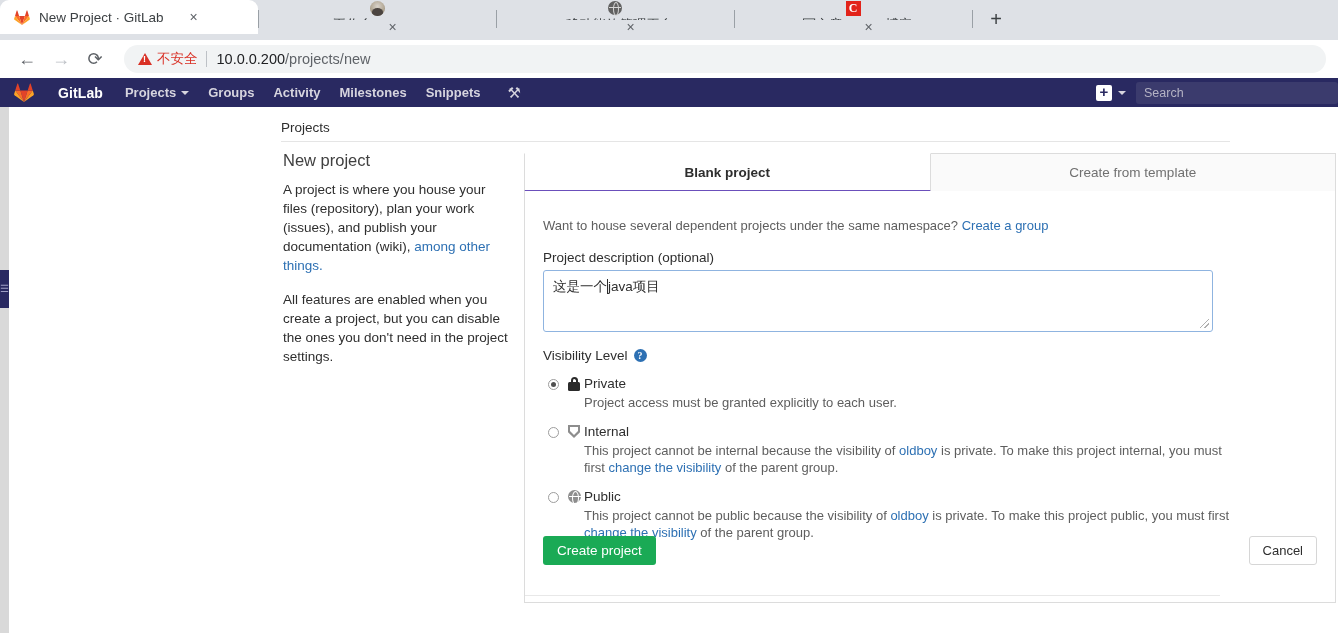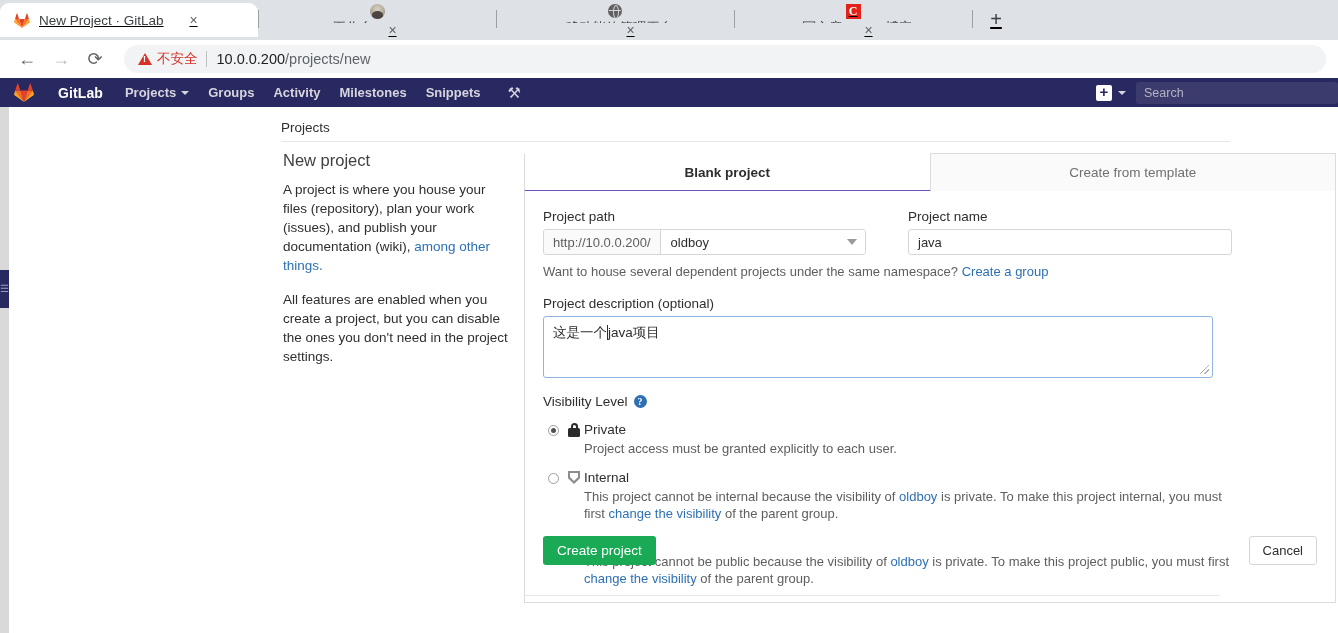--- a/index.html
+++ b/index.html
@@ -13,21 +13,21 @@
 
   
   #browser-chrome {
     position: absolute; top: 0; left: 0;
     width: 1338px; height: 78px;
     background: #dee1e6;
   }
   #tabstrip {
     position: absolute; top: 0; left: 0;
     width: 1338px; height: 40px;
-    display: flex; align-items: center; text-decoration: underline;
+    display: flex; align-items: flex-start;
   }
   .tab {
     position: relative;
     height: 34px;
     display: flex; align-items: center;
     padding: 0 6px 0 14px;
     font-size: 13px;
     color: #3c4043;
     border-top-left-radius: 9px;
     border-top-right-radius: 9px;
@@ -578,39 +578,20 @@
       <div class="ftab active">
         <span>Blank project</span>
       </div>
       <div class="ftab">
         <span>Create from template</span>
       </div>
     </div>
 
     <div id="form-body">
 
-      <div id="path-name-row">
-        <div id="path-col">
-          <div class="field-label">Project path</div>
-          <div id="path-group">
-            <div id="path-prefix">http://10.0.0.200/</div>
-            <div id="path-select">
-              <span>oldboy</span>
-              <span class="select-caret"></span>
-            </div>
-          </div>
-        </div>
-
-        <div id="name-col">
-          <div class="field-label">Project name</div>
-          <div id="name-input" placeholder="My awesome project">
-            <span>java</span>
-          </div>
-        </div>
-      </div>
 
       <div id="namespace-hint">
         <span>Want to house several dependent projects under the same namespace? </span><a>Create a group</a>
       </div>
 
       <div class="field-label" id="desc-label">Project description (optional)</div>
       <div id="desc-textarea" placeholder="Description format">
         <span>这是一个</span><span id="desc-caret"></span><span>java项目</span>
         <span id="resize-grip"></span>
       </div>

